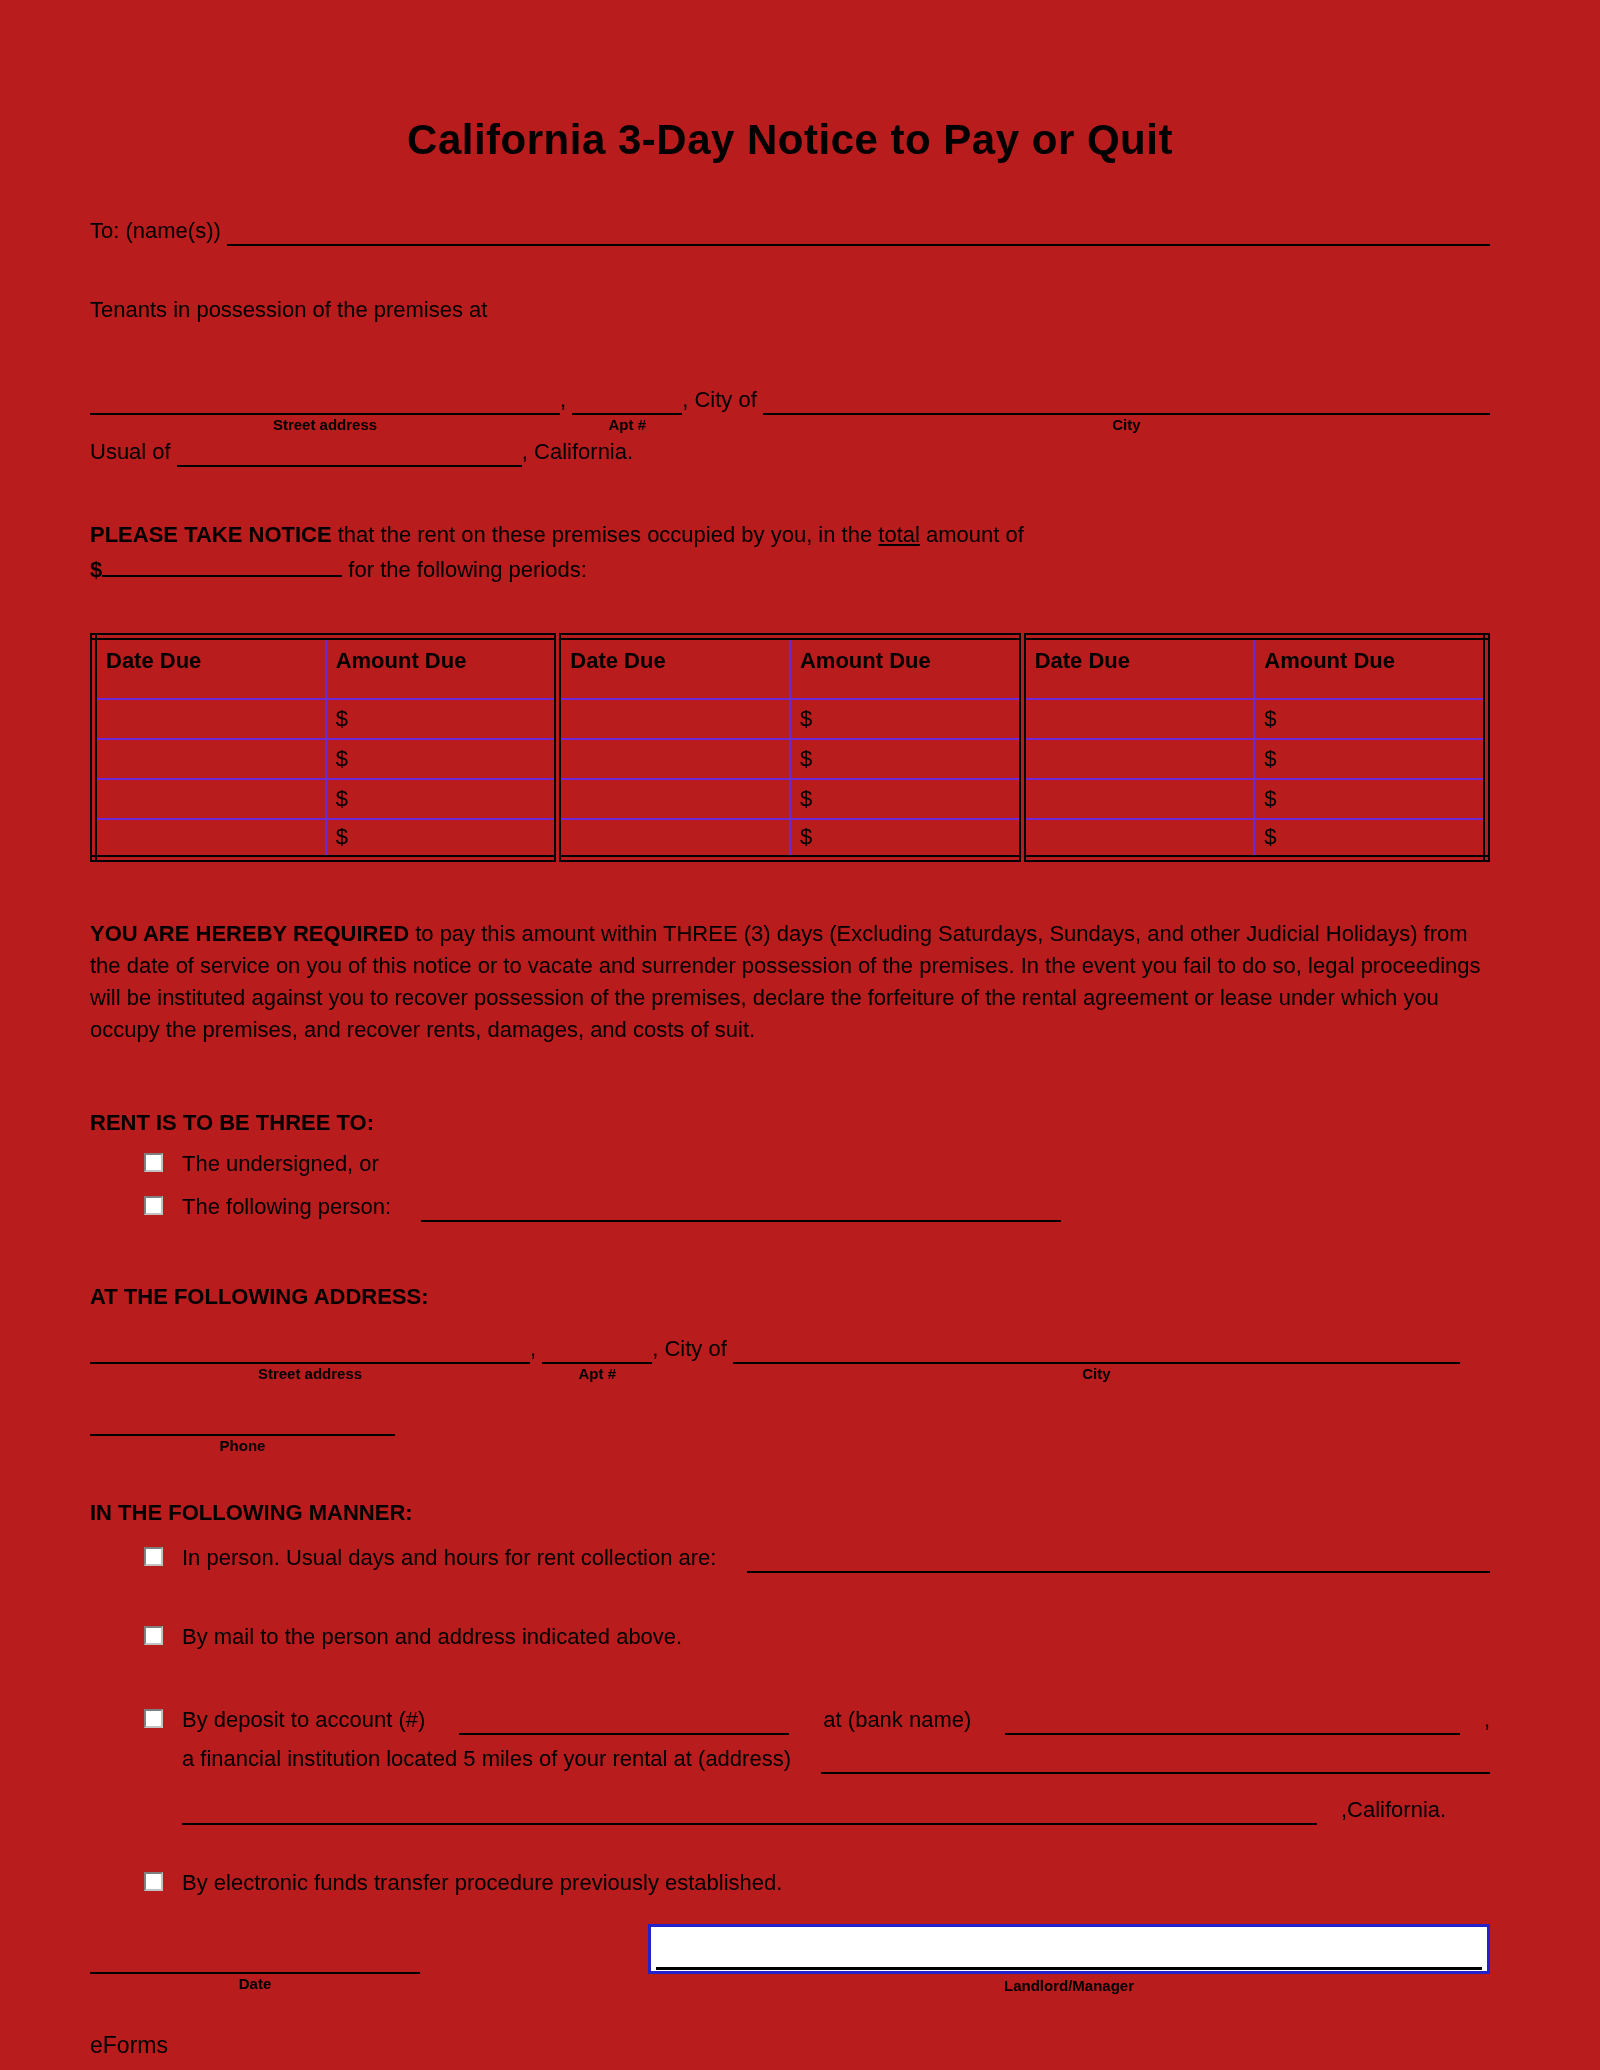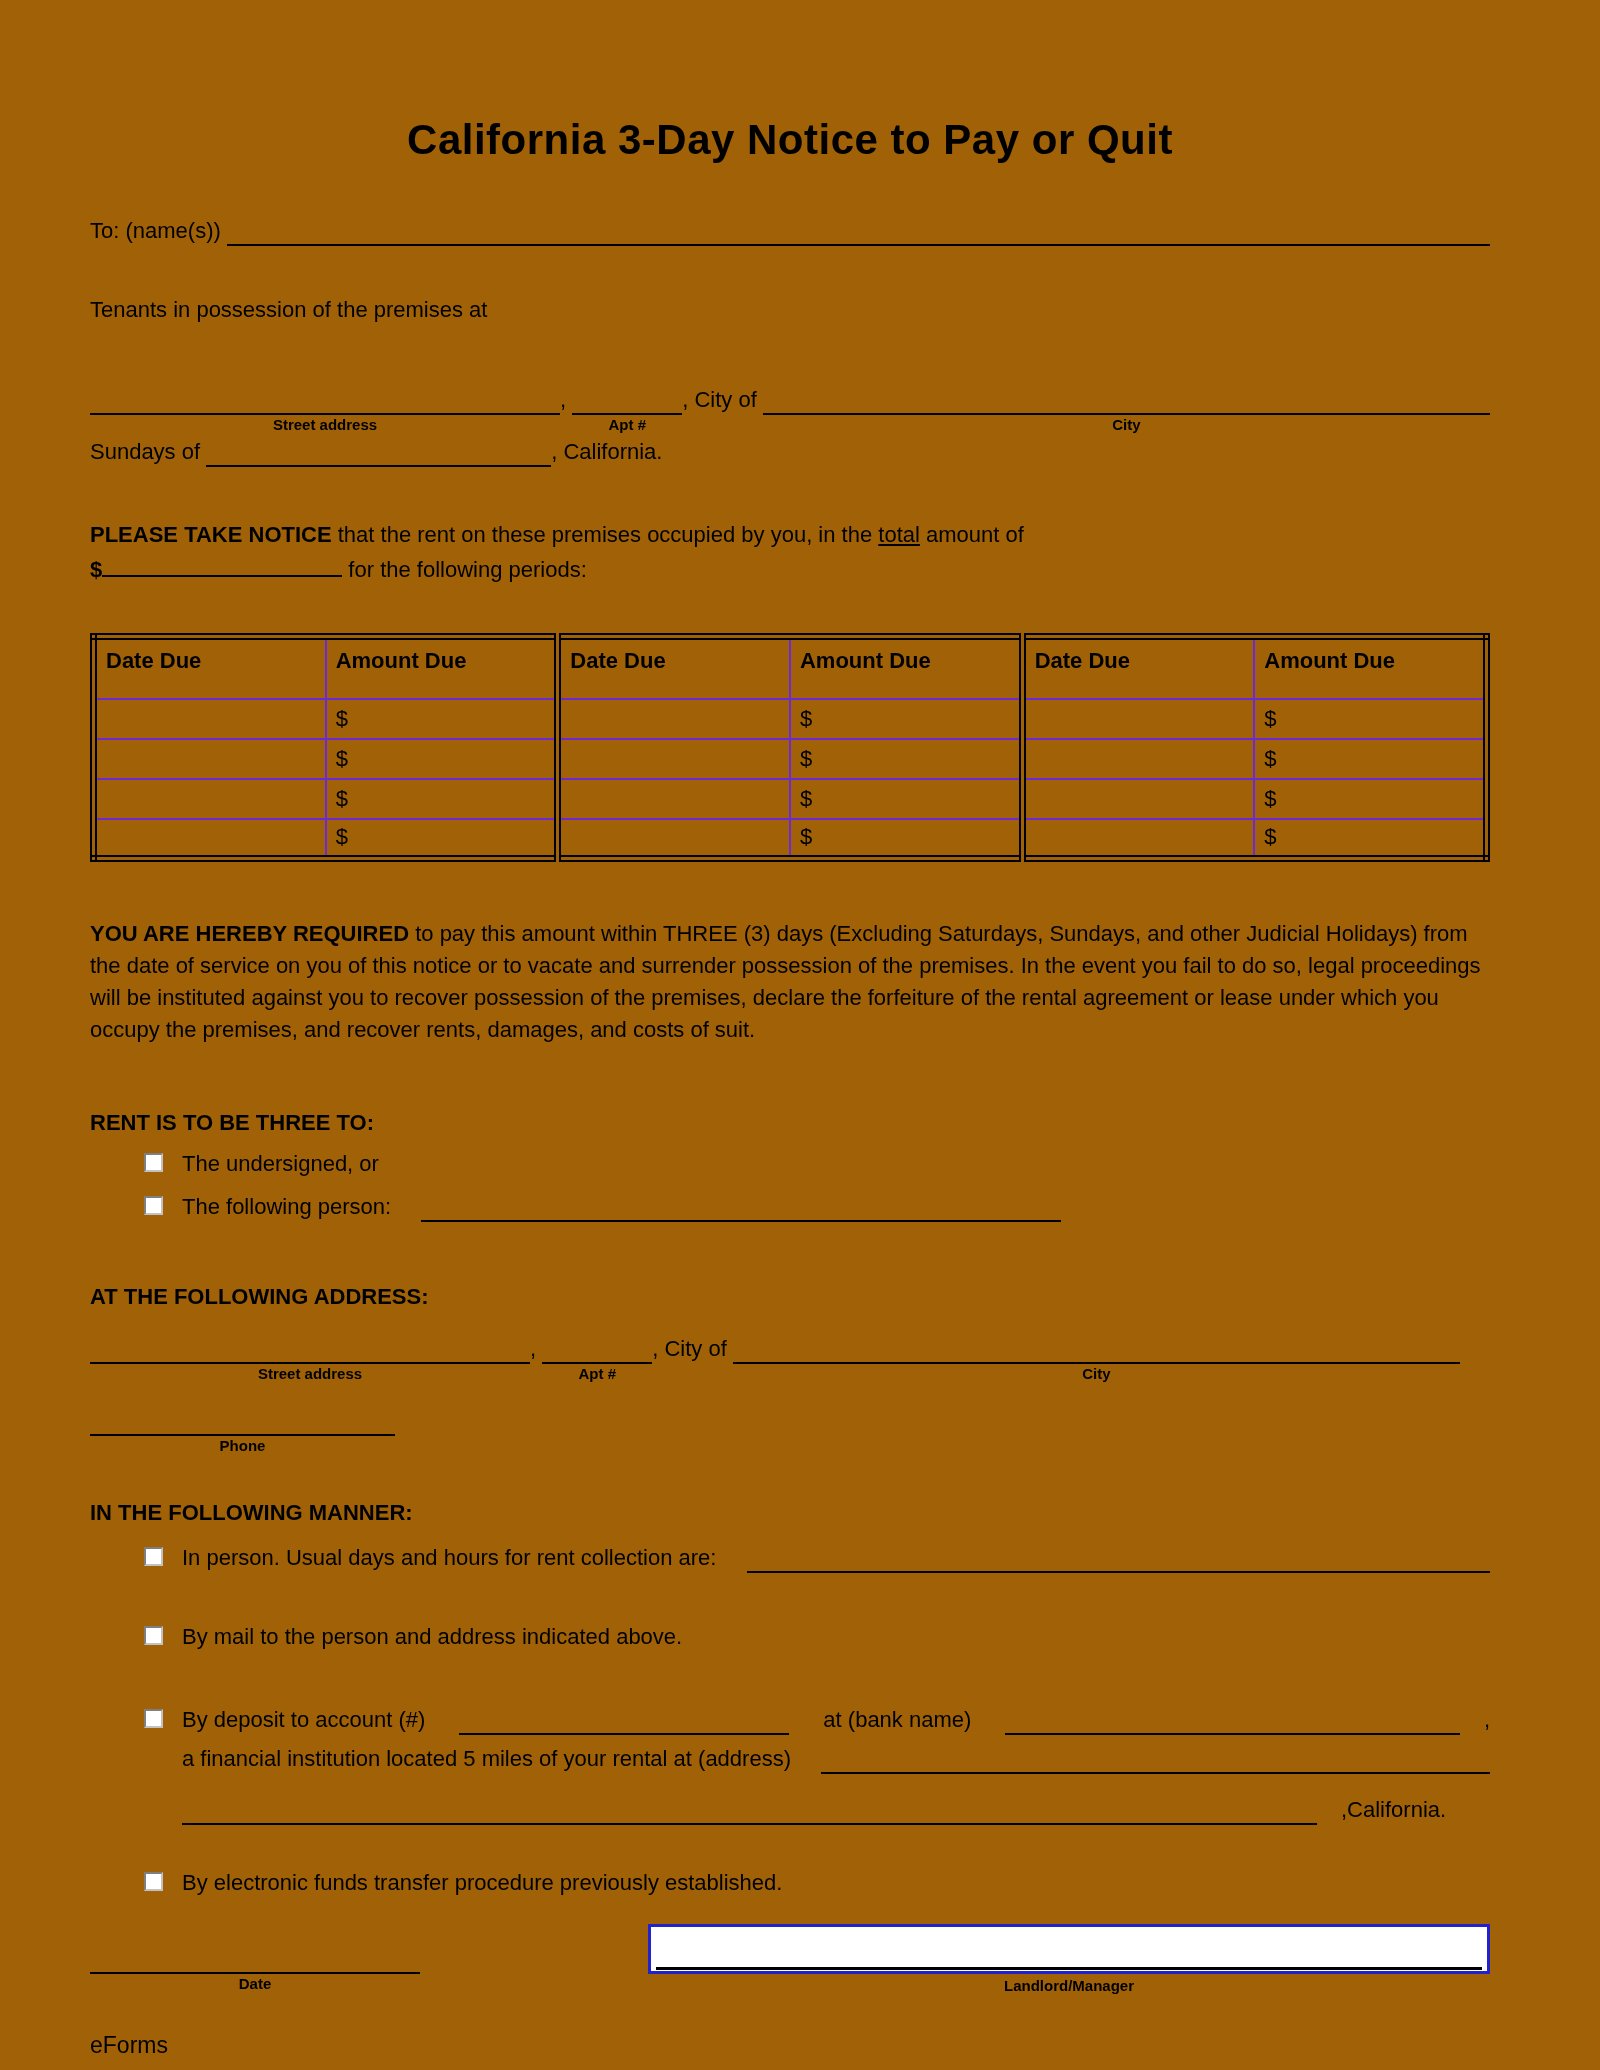--- a/index.html
+++ b/index.html
@@ -1,21 +1,21 @@
 <!DOCTYPE html>
 <html><head>
 <meta charset="utf-8">
 <style>
   * { margin:0; padding:0; box-sizing:border-box; }
   html,body { background:#888; }
   .page {
     position:relative;
     width:1600px; height:2070px;
     margin:0 auto;
-    background:#a16207;
+    background:#b91c1c;
     color:#000;
     font-family:"Liberation Sans", sans-serif;
     font-size:22px;
     padding:0 110px 0 90px;
     overflow:hidden;
   }
   .title {
     margin-top:116px;
     text-align:center;
     font-size:42px;
@@ -125,21 +125,21 @@
     <span class="bl" style="width:110px">
       <span class="flabel">Apt #</span>
     </span>
     <span>, City of </span>
     <span class="bl grow">
       <span class="flabel">City</span>
     </span>
   </div>
 
   <div class="fieldrow county">
-    <span>Sundays of </span>
+    <span>Usual of </span>
     <span class="bl" style="width:345px"></span>
     <span>, California.</span>
   </div>
 
   <div class="notice">
     <div><span class="bold">PLEASE TAKE NOTICE</span><span> that the rent on these premises occupied by you, in the </span><span class="und">total</span><span> amount of</span></div>
     <div><span class="bold">$</span><span class="bl-amt"></span><span> for the following periods:</span></div>
   </div>
 
   <table class="due">

